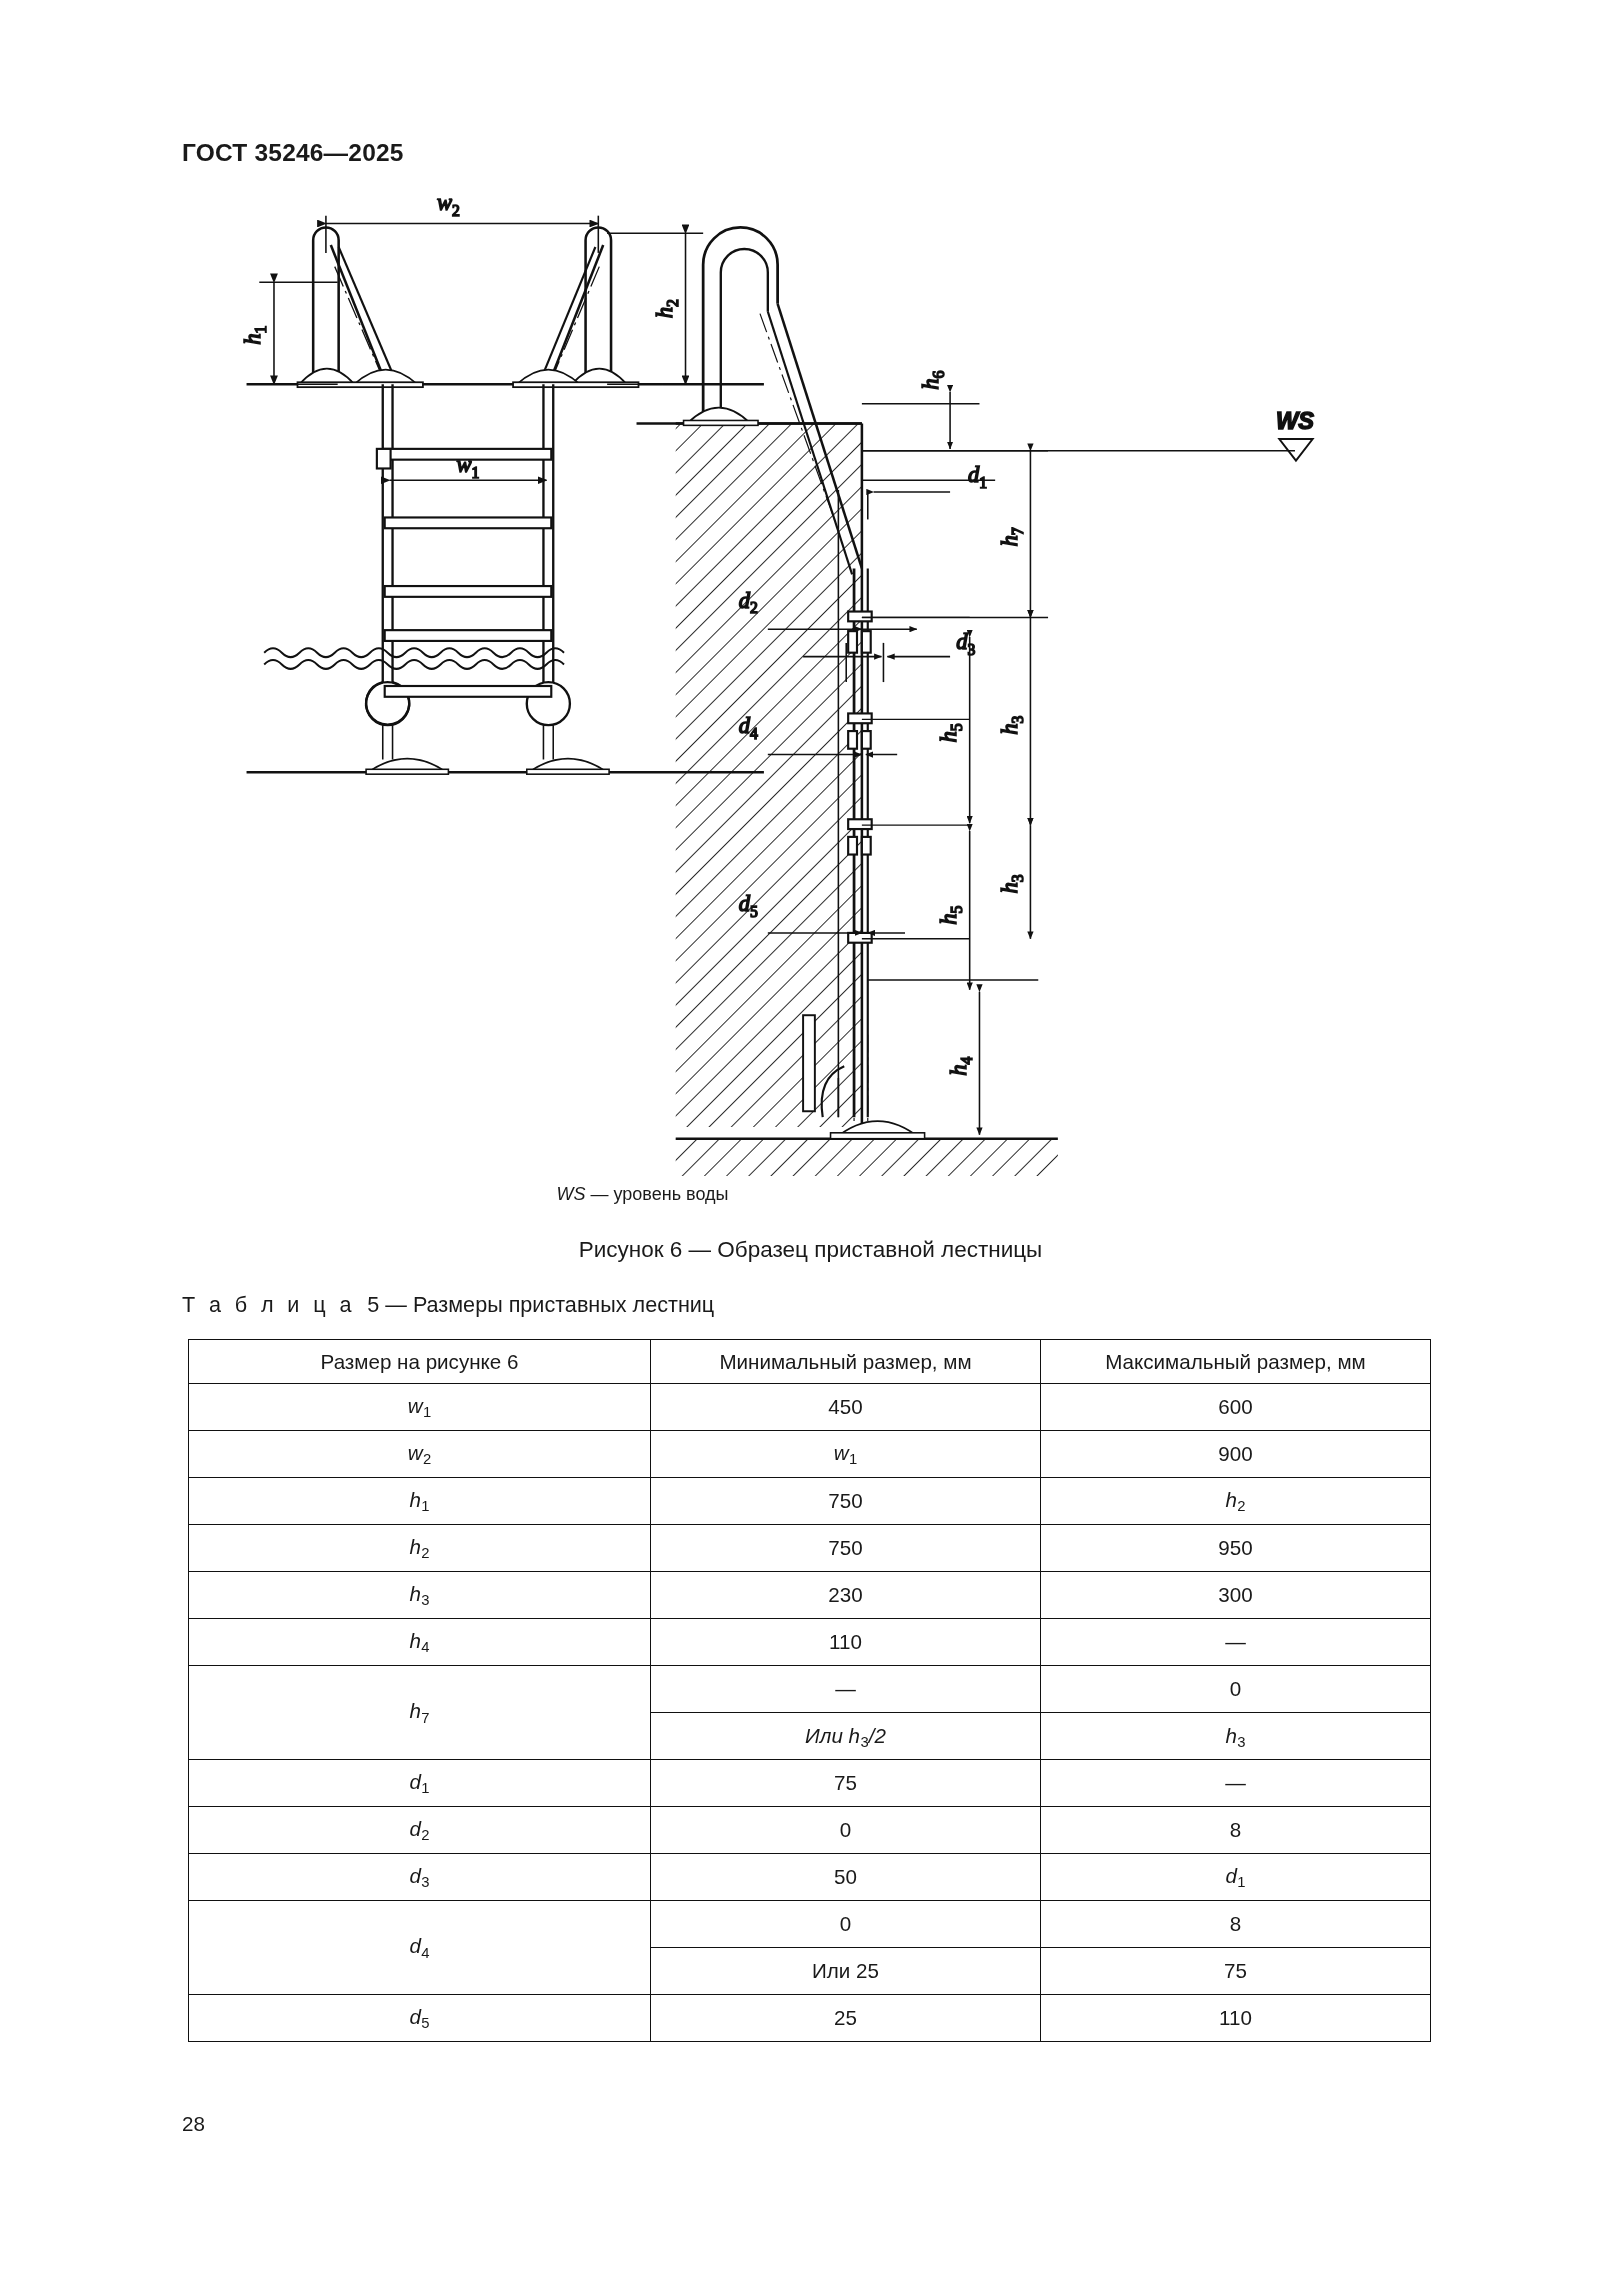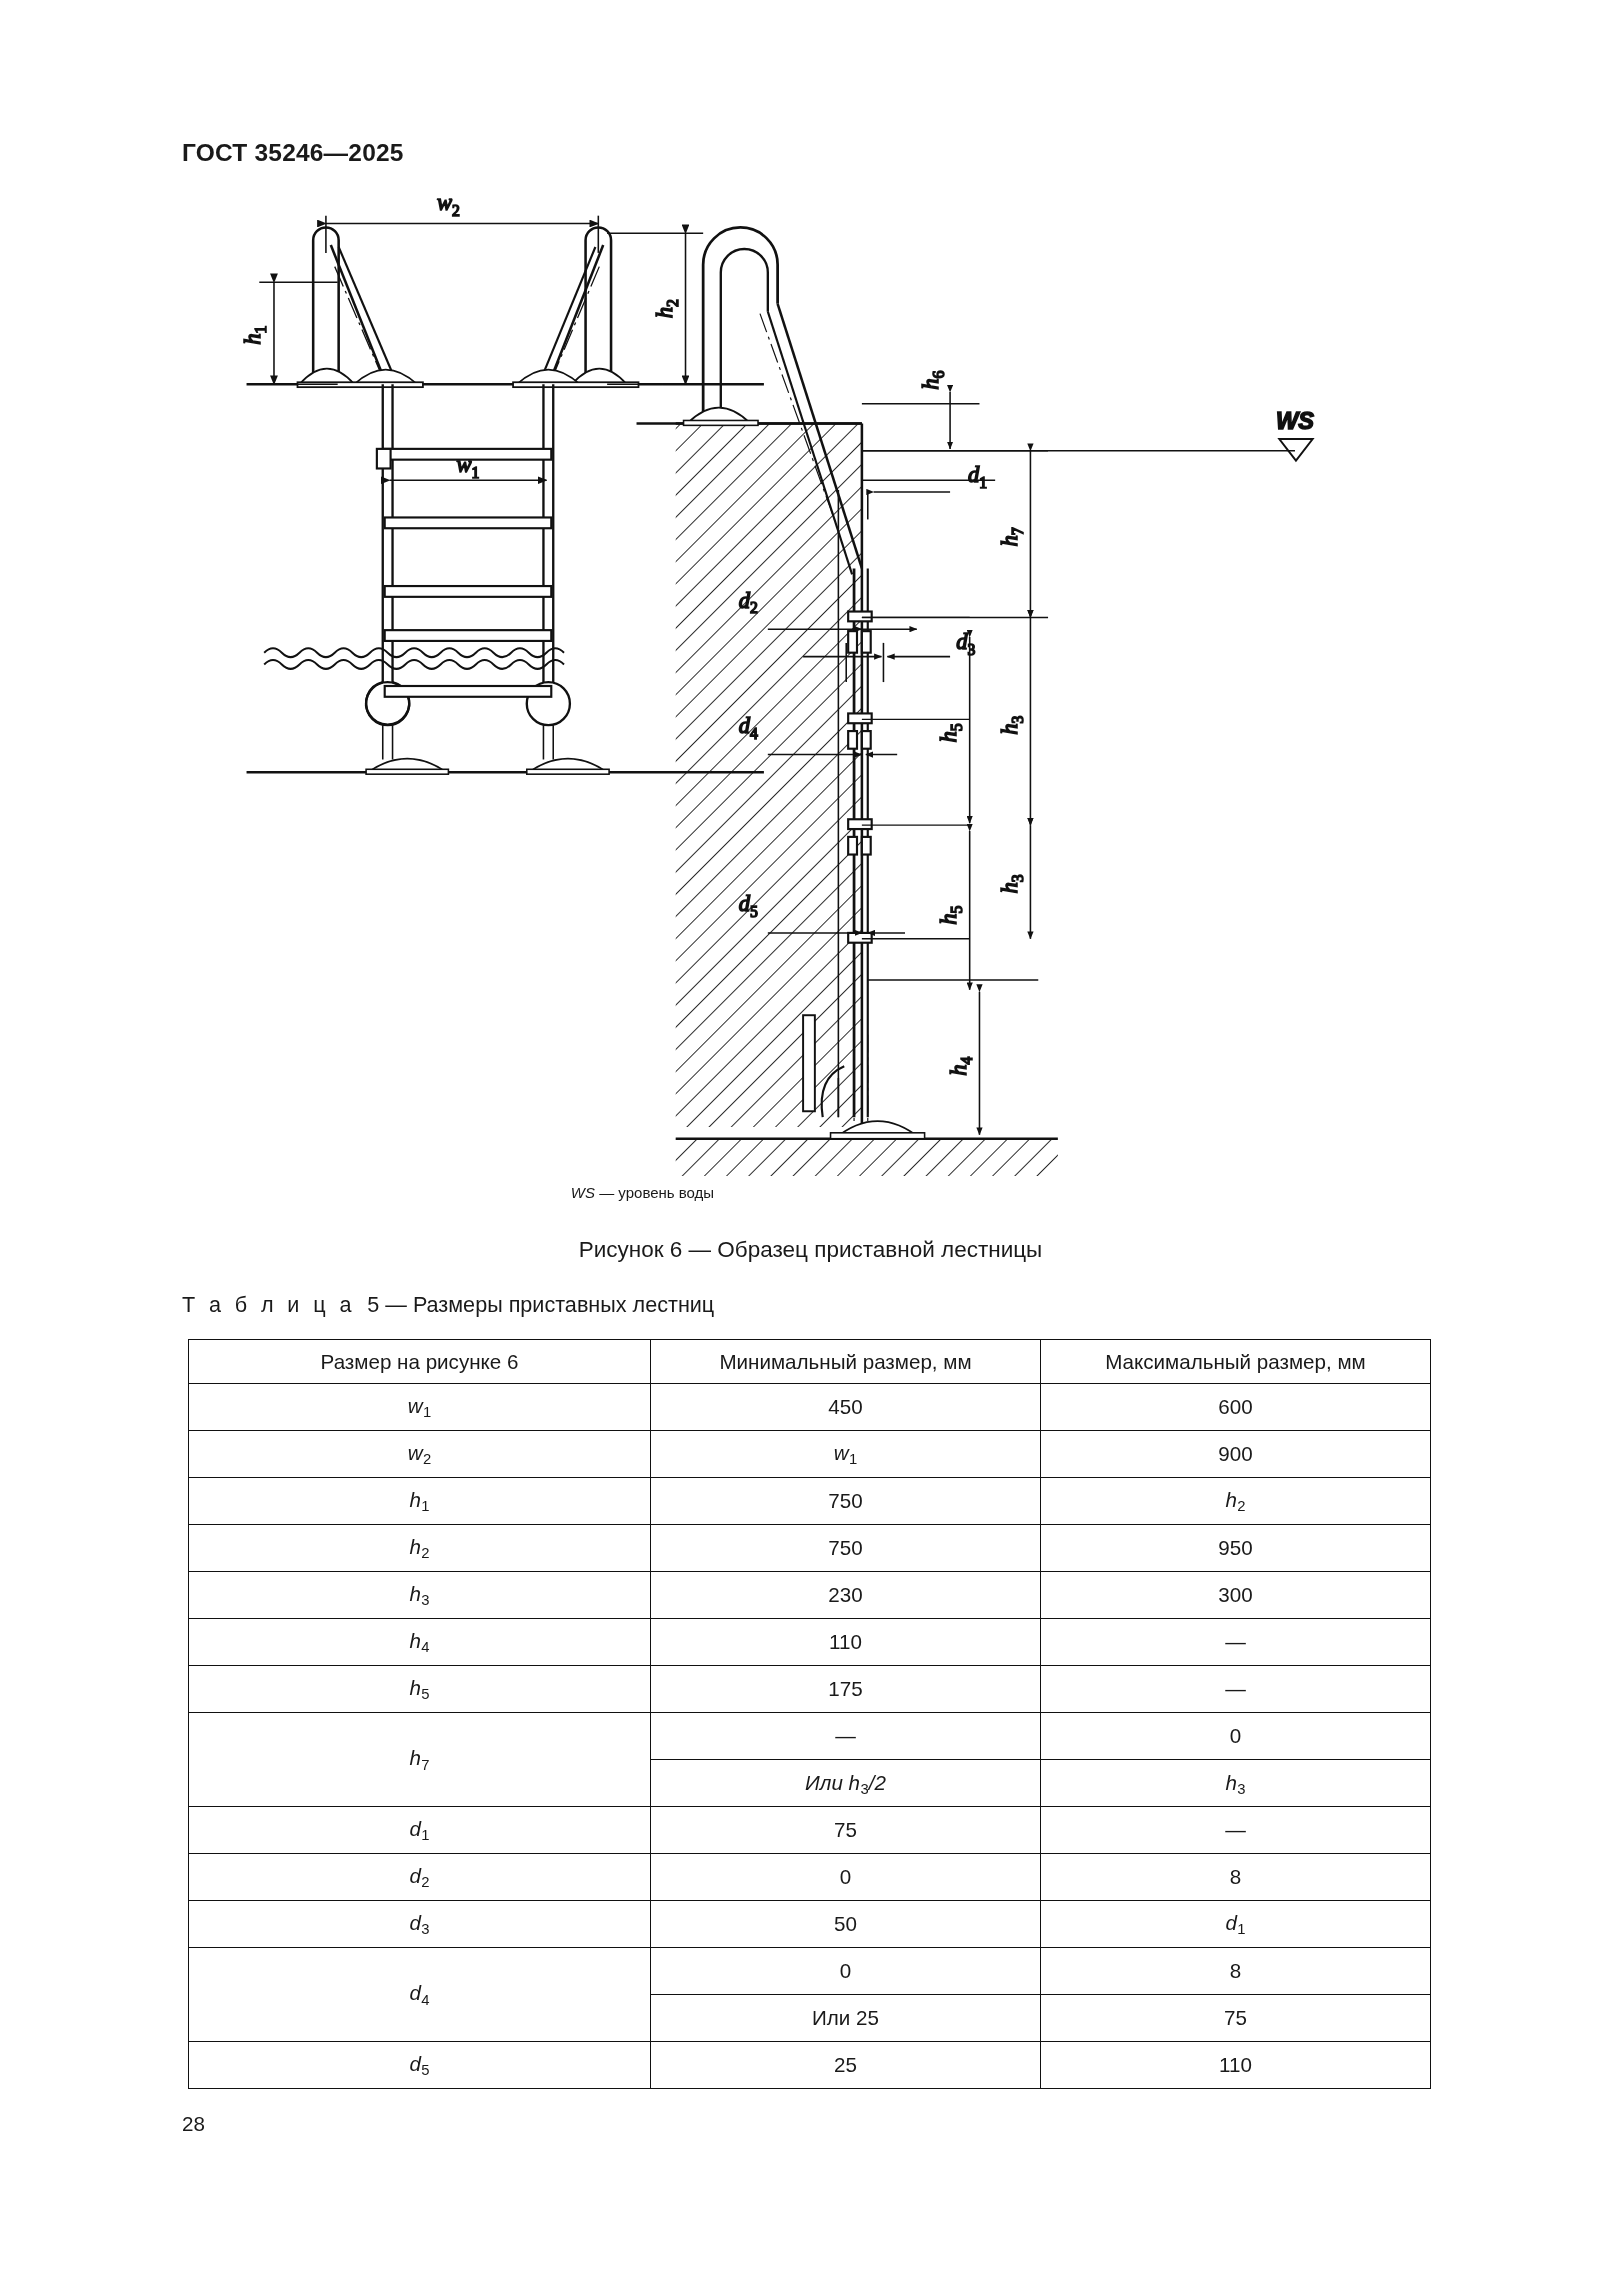--- a/index.html
+++ b/index.html
@@ -41,21 +41,21 @@
   }
   .figure-svg { display: block; }
 
   
   .fig-note {
     position: absolute;
     top: 1184px;
     left: 0;
     width: 1285px;
     text-align: center;
-    font-size: 15px;
+    font-size: 18px;
   }
   .fig-note i { font-style: italic; }
   .fig-caption {
     position: absolute;
     top: 1237px;
     left: 0;
     width: 1621px;
     text-align: center;
     font-size: 22.5px;
   }
@@ -442,25 +442,20 @@
             <td><span class="var">h<sub>3</sub></span></td>
             <td><span>230</span></td>
             <td><span>300</span></td>
           </tr>
           <tr>
             <td><span class="var">h<sub>4</sub></span></td>
             <td><span>110</span></td>
             <td><span>—</span></td>
           </tr>
           <tr>
-            <td><span class="var">h<sub>5</sub></span></td>
-            <td><span>175</span></td>
-            <td><span>—</span></td>
-          </tr>
-          <tr>
             <td rowspan="1"><span class="var">h<sub>7</sub></span></td>
             <td class="sub-split">
               <div class="sub"><span>—</span></div>
               <div class="sub"><span class="var">Или h<sub>3</sub>/2</span></div>
             </td>
             <td class="sub-split">
               <div class="sub"><span>0</span></div>
               <div class="sub"><span class="var">h<sub>3</sub></span></div>
             </td>
           </tr>

